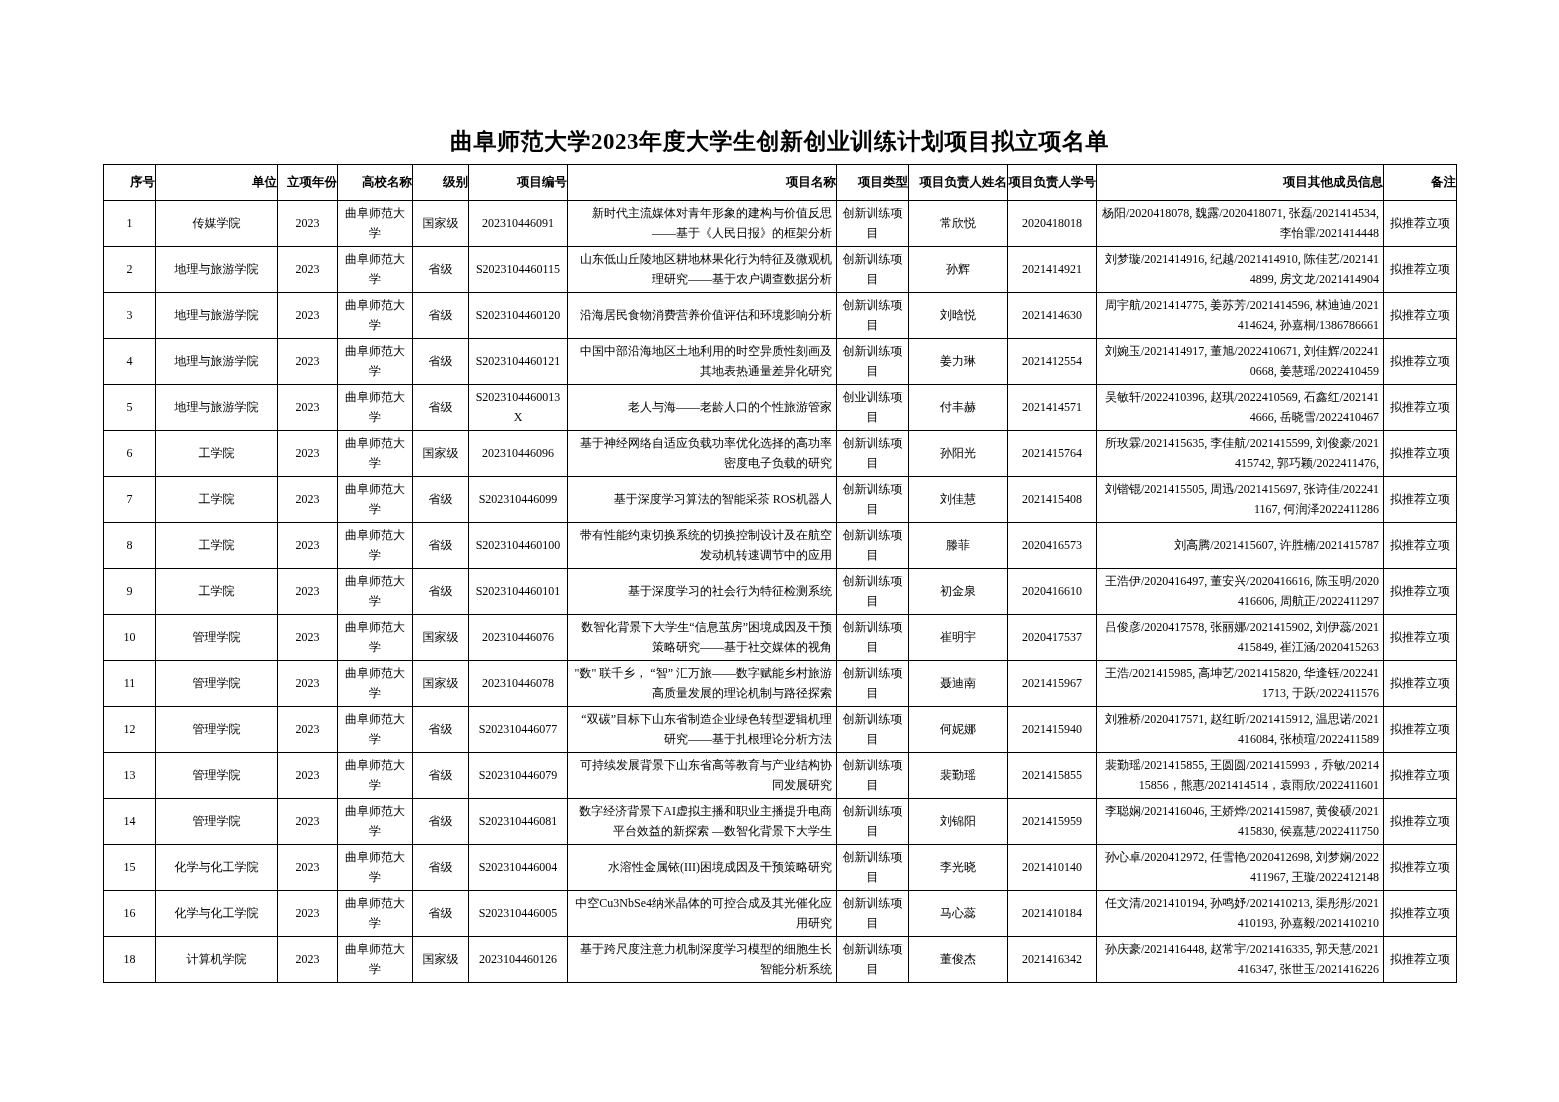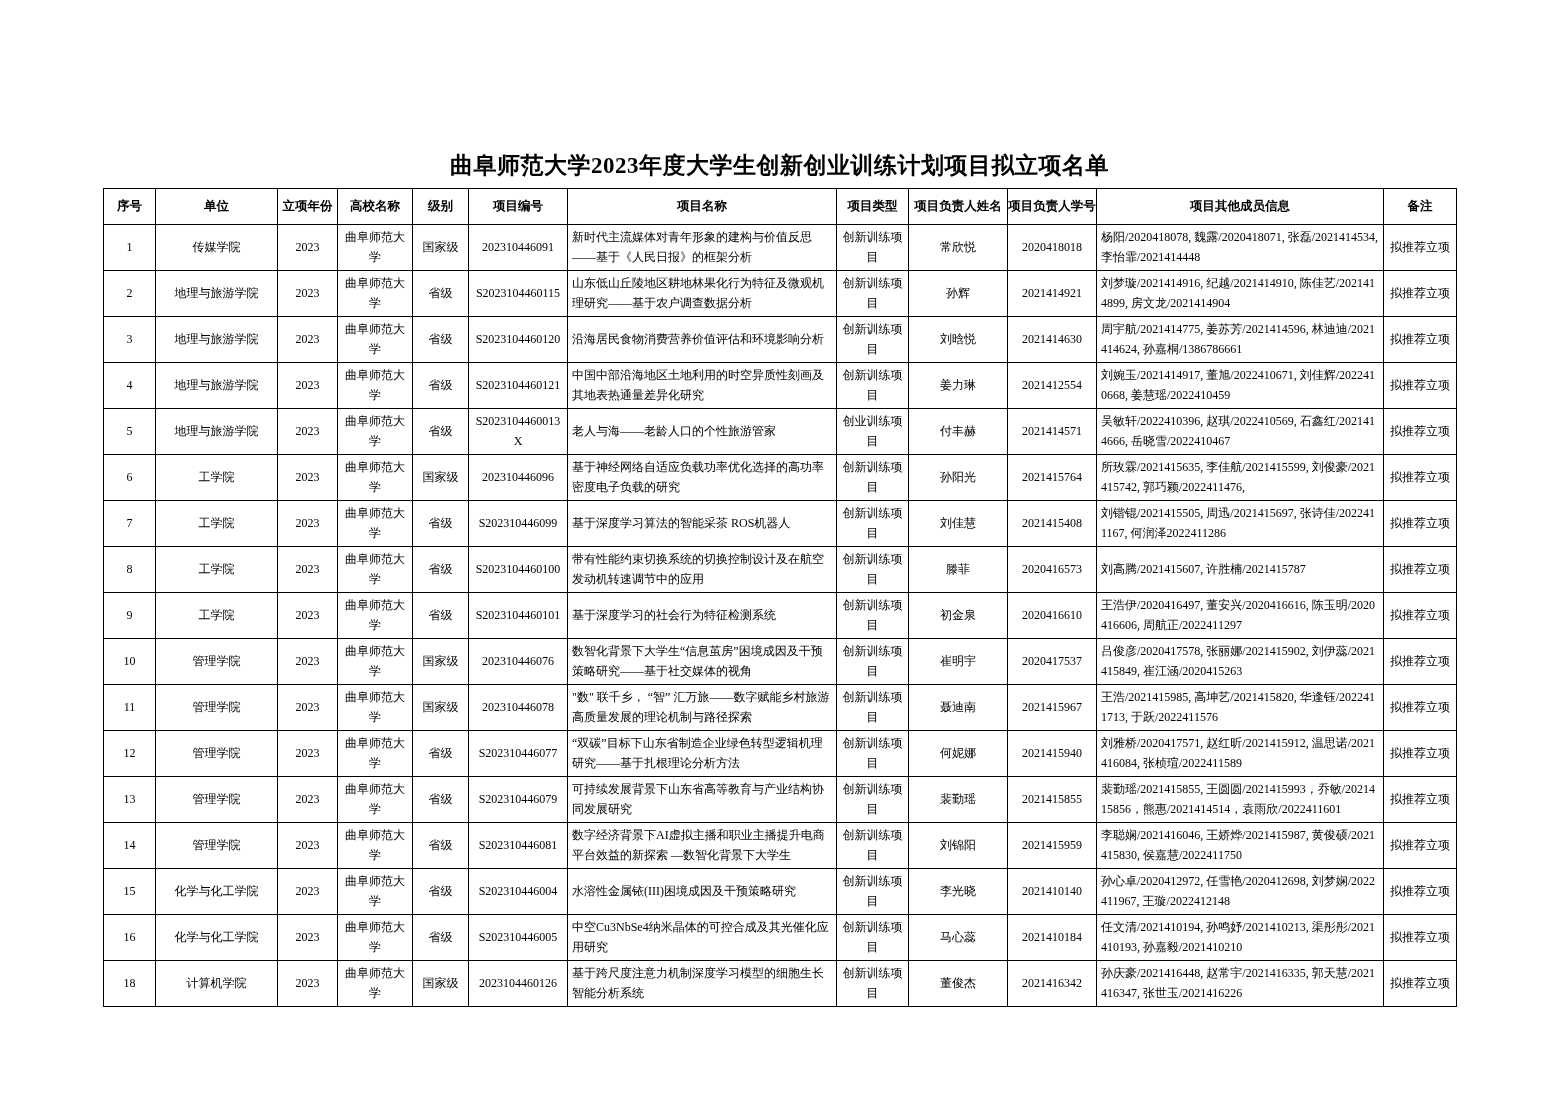--- a/index.html
+++ b/index.html
@@ -9,21 +9,20 @@
     width: 1559px;
     height: 1102px;
     font-family: "Liberation Serif", "DejaVu Serif", serif;
     color: #000;
   }
   .page {
     position: absolute;
     left: 103px;
     top: 126px;
     width: 1353px;
-    margin-top: 24px;
   }
   .doc-title {
     width: 100%;
     text-align: center;
     font-size: 23px;
     font-weight: bold;
     letter-spacing: 0.5px;
     margin-bottom: 7px;
     font-family: "Liberation Serif", "DejaVu Serif", serif;
   }
@@ -35,32 +34,32 @@
   table.projects th, table.projects td {
     border: 1px solid #000;
     vertical-align: middle;
     word-break: break-all;
   }
   table.projects th {
     font-size: 12.5px;
     font-weight: bold;
     height: 33px;
     padding: 1px 0;
-    text-align: center;
+    text-align: right;
     white-space: nowrap;
     overflow: hidden;
   }
   table.projects td {
     font-size: 12px;
     height: 41px;
     padding: 2px 4px;
     line-height: 1.6;
   }
   td.align-center { text-align: center; }
-  td.align-left { text-align: left; }
+  td.align-left { text-align: right; }
 </style>
 </head>
 <body>
 
 <div class="page">
   <div class="doc-title">曲阜师范大学2023年度大学生创新创业训练计划项目拟立项名单</div>
 
   <table class="projects">
     <colgroup>
       <col style="width:52px">

